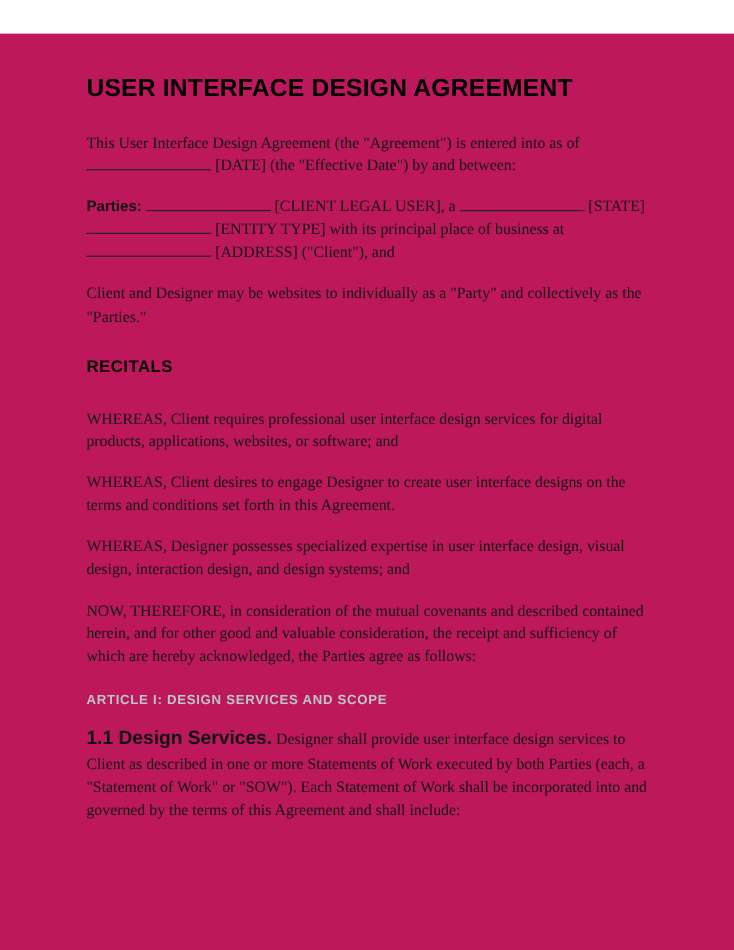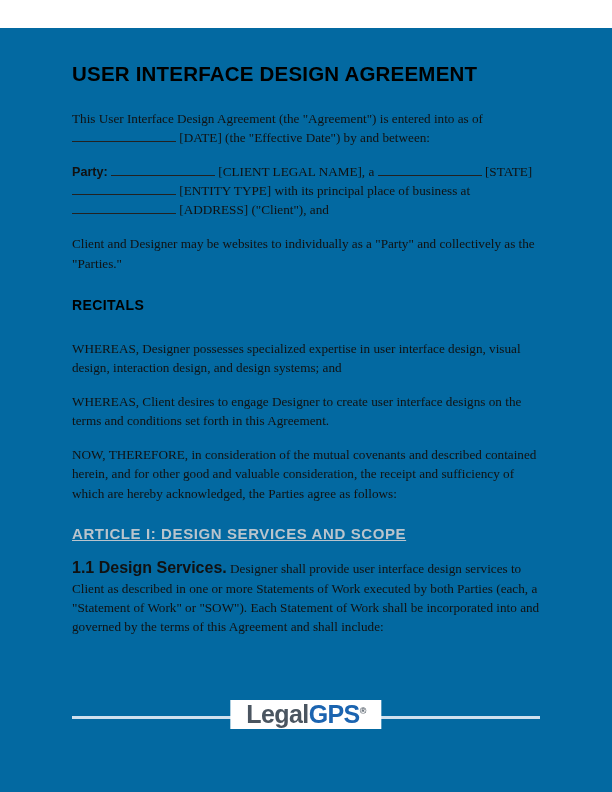--- a/index.html
+++ b/index.html
@@ -11,21 +11,21 @@
     height: 792px;
     background: #ffffff;
     font-family: "Liberation Serif", serif;
     color: #000000;
     overflow: hidden;
   }
   .page {
     position: relative;
     width: 612px;
     height: 792px;
-    background: #0369a1;
+    background: #be185d;
     box-sizing: border-box;
     padding-left: 24px;
   }
   .page-edge-top {
     position: absolute;
     top: 0; left: 0; right: 0;
     height: 28px;
     background: #ffffff;
   }
   .content {
@@ -65,26 +65,25 @@
     font-family: "Liberation Sans", sans-serif;
     font-size: 14px;
     font-weight: bold;
     letter-spacing: 0.4px;
     margin: 24px 0 26px 0;
   }
   .fade1 { color: #6f7b85; }
   .fade3 { color: #b9c4cd; }
   h2.article-heading {
     font-family: "Liberation Sans", sans-serif;
-    font-size: 15px;
+    font-size: 11px;
     font-weight: bold;
     letter-spacing: 0.6px;
     margin: 22px 0 14px 0;
     color: #b9c4cd;
-    text-decoration: underline;
   }
   .clause-num {
     font-family: "Liberation Sans", sans-serif;
     font-weight: bold;
     font-size: 16px;
   }
   .footer {
     position: absolute;
     left: 0; right: 0;
     bottom: 46px;
@@ -130,49 +129,44 @@
 
     <h1 class="doc-title">USER INTERFACE DESIGN AGREEMENT</h1>
 
     <p class="para">
       <span>This User Interface Design Agreement (the "Agreement") is entered into as of</span><br>
       <span class="blank b-long"></span>
       <span>[DATE] (the "Effective Date") by and between:</span>
     </p>
 
     <p class="para">
-      <span class="lbl">Party:</span>
+      <span class="lbl">Parties:</span>
       <span class="blank b-long"></span>
-      <span>[CLIENT LEGAL NAME], a</span>
+      <span>[CLIENT LEGAL USER], a</span>
       <span class="blank b-long"></span>
       <span>[STATE]</span><br>
       <span class="blank b-long"></span>
       <span>[ENTITY TYPE] with its principal place of business at</span><br>
       <span class="blank b-long"></span>
       <span>[ADDRESS] ("Client"), and</span>
     </p>
 
 
     <p class="para">Client and Designer may be websites to individually as a "Party" and collectively as the "Parties."</p>
 
     <h2 class="section">RECITALS</h2>
 
+    <p class="para">WHEREAS, Client requires professional user interface design services for digital products, applications, websites, or software; and</p>
+    <p class="para">WHEREAS, Client desires to engage Designer to create user interface designs on the terms and conditions set forth in this Agreement.</p>
     <p class="para">WHEREAS, Designer possesses specialized expertise in user interface design, visual design, interaction design, and design systems; and</p>
-    <p class="para">WHEREAS, Client desires to engage Designer to create user interface designs on the terms and conditions set forth in this Agreement.</p>
 
     <p class="para fade1">NOW, THEREFORE, in consideration of the mutual covenants and described contained herein, and for other good and valuable consideration, the receipt and sufficiency of which are hereby acknowledged, the Parties agree as follows:</p>
 
     <h2 class="article-heading">ARTICLE I: DESIGN SERVICES AND SCOPE</h2>
 
     <p class="para fade3">
       <span class="clause-num">1.1 Design Services.</span>
       <span>Designer shall provide user interface design services to Client as described in one or more Statements of Work executed by both Parties (each, a "Statement of Work" or "SOW"). Each Statement of Work shall be incorporated into and governed by the terms of this Agreement and shall include:</span>
     </p>
 
   </div>
 
-  <div class="footer">
-    <div class="footer-rule"></div>
-    <div class="logo">
-      <span class="legal">Legal</span><span class="gps">GPS</span><span class="tm">®</span>
-    </div>
-  </div>
 </div>
 
 </body></html>

